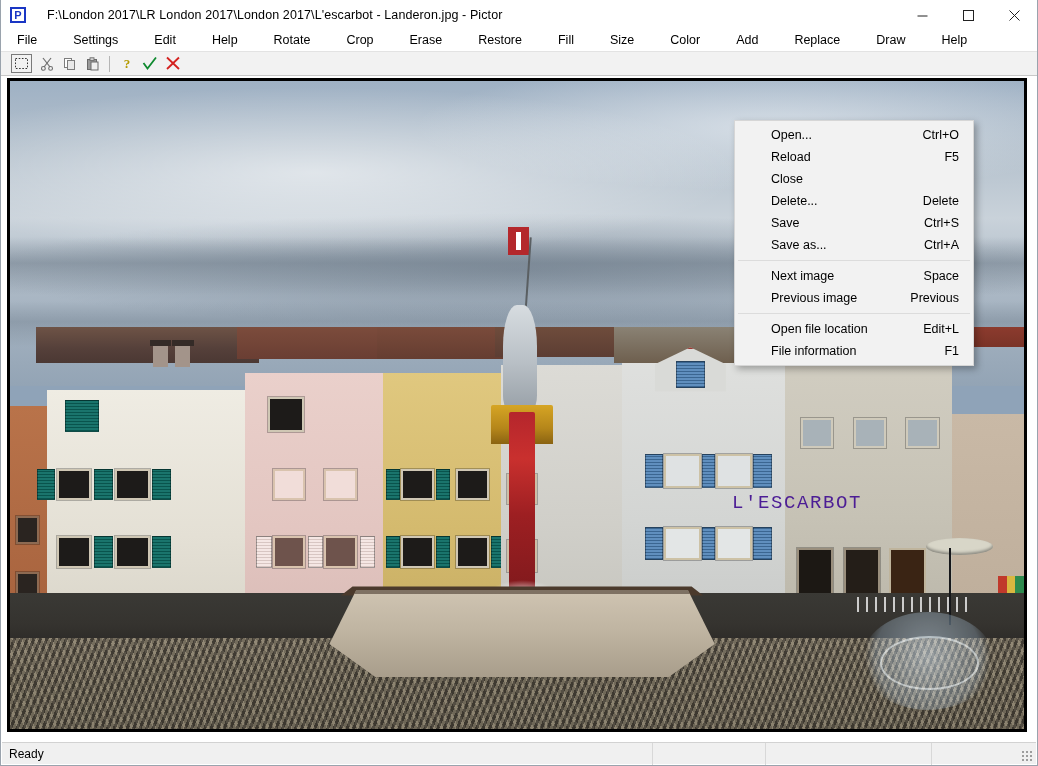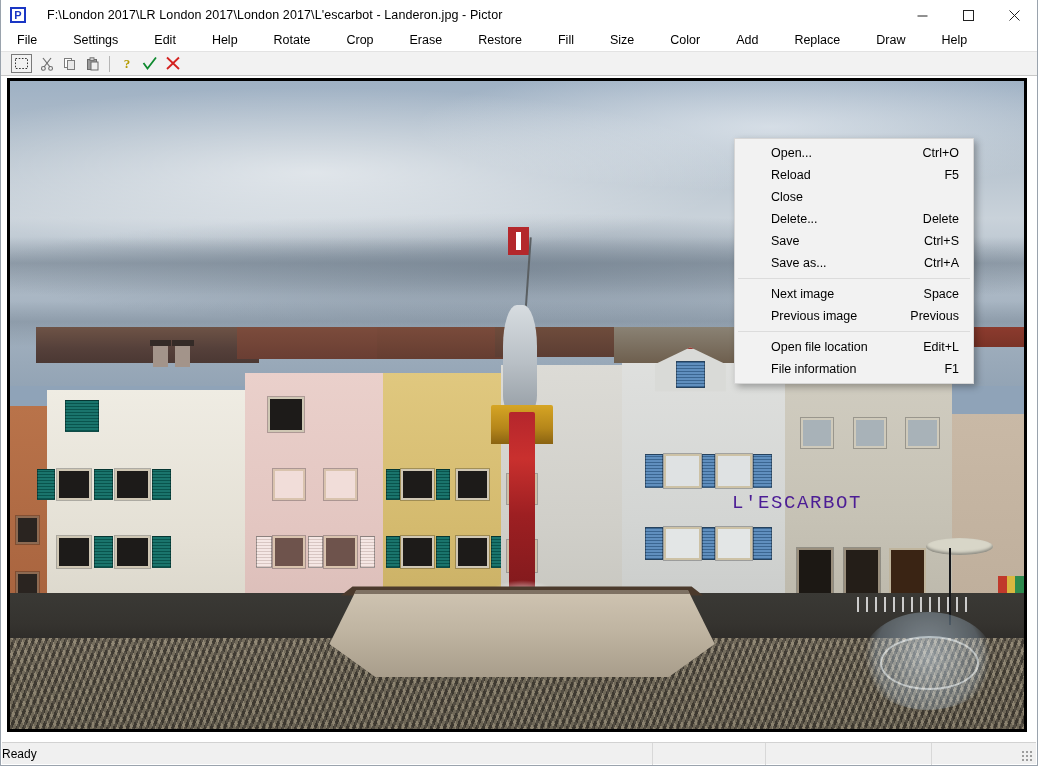--- a/index.html
+++ b/index.html
@@ -294,21 +294,21 @@
     position: absolute;
     left: 14%; top: 24%;
     width: 72%; height: 52%;
     border-radius: 50%;
     border: 2px solid rgba(235,245,250,0.55);
   }
 
   
   .ctxmenu {
     position: absolute;
-    left: 733px; top: 138px;
+    left: 733px; top: 120px;
     width: 240px;
     background: #f2f2f2;
     border: 1px solid #d6d6d6;
     box-shadow: 3px 3px 7px rgba(0,0,0,0.30);
     padding: 3px 0 3px 0;
     z-index: 40;
   }
   .ctxrow {
     display: flex;
     align-items: center;
@@ -334,20 +334,21 @@
     border-top: 1px solid #d2d2d2;
     display: flex;
     align-items: center;
     font-size: 12px;
     color: #000;
   }
   .sb-panel {
     height: 22px;
     display: flex;
     align-items: center;
+    padding-left: 7px;
     border-right: 1px solid #d8d8d8;
     position: relative;
   }
   .sb-panel:last-child { border-right: none; }
   .grip {
     position: absolute;
     right: 3px; bottom: 3px;
     width: 12px; height: 12px;
     background-image:
       radial-gradient(circle, #9d9d9d 1px, rgba(0,0,0,0) 1.2px);

